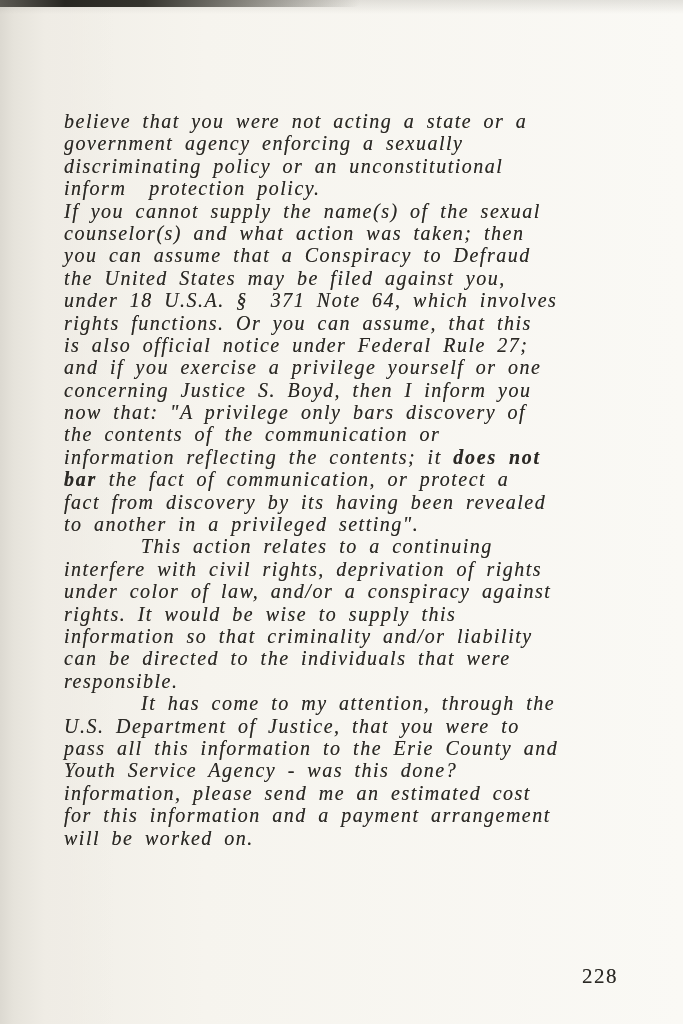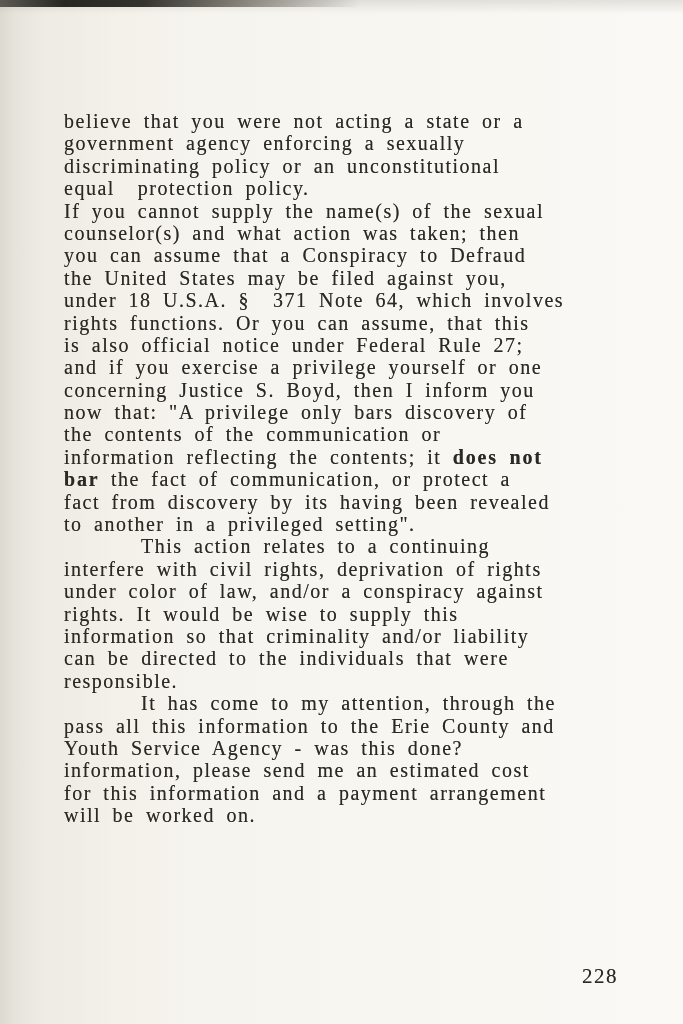--- a/index.html
+++ b/index.html
@@ -58,20 +58,21 @@
     color: var(--text-color);
     font-size: 20px;
     line-height: 22.4px;
     letter-spacing: 1.5px;
     word-spacing: 5px;
     text-shadow: 0 0 0.5px rgba(43,41,37,0.55);
   }
   .line {
     white-space: pre;
     height: 22.4px;
+    font-style: italic;
   }
   .line.indent { padding-left: 77px; }
   .seg.bold { font-weight: bold; letter-spacing: 1.8px; }
   .page-number {
     position: absolute;
     left: 582px; top: 964px;
     color: var(--text-color);
     font-size: 21px;
     letter-spacing: 1.5px;
     text-shadow: 0 0 0.5px rgba(43,41,37,0.5);
@@ -82,21 +83,21 @@
 
 <div class="page">
   <div class="gutter"></div>
   <div class="top-band-fade"></div>
   <div class="top-band"></div>
 
   <main class="text-block">
       <div class="line"><span class="seg">believe that you were not acting a state or a</span></div>
       <div class="line"><span class="seg">government agency enforcing a sexually</span></div>
       <div class="line"><span class="seg">discriminating policy or an unconstitutional</span></div>
-      <div class="line"><span class="seg">equal  protection policy.</span></div>
+      <div class="line"><span class="seg">inform  protection policy.</span></div>
       <div class="line"><span class="seg">If you cannot supply the name(s) of the sexual</span></div>
       <div class="line"><span class="seg">counselor(s) and what action was taken; then</span></div>
       <div class="line"><span class="seg">you can assume that a Conspiracy to Defraud</span></div>
       <div class="line"><span class="seg">the United States may be filed against you,</span></div>
       <div class="line"><span class="seg">under 18 U.S.A. §  371 Note 64, which involves</span></div>
       <div class="line"><span class="seg">rights functions. Or you can assume, that this</span></div>
       <div class="line"><span class="seg">is also official notice under Federal Rule 27;</span></div>
       <div class="line"><span class="seg">and if you exercise a privilege yourself or one</span></div>
       <div class="line"><span class="seg">concerning Justice S. Boyd, then I inform you</span></div>
       <div class="line"><span class="seg">now that: "A privilege only bars discovery of</span></div>
@@ -106,20 +107,21 @@
       <div class="line"><span class="seg">fact from discovery by its having been revealed</span></div>
       <div class="line"><span class="seg">to another in a privileged setting".</span></div>
       <div class="line indent"><span class="seg">This action relates to a continuing</span></div>
       <div class="line"><span class="seg">interfere with civil rights, deprivation of rights</span></div>
       <div class="line"><span class="seg">under color of law, and/or a conspiracy against</span></div>
       <div class="line"><span class="seg">rights. It would be wise to supply this</span></div>
       <div class="line"><span class="seg">information so that criminality and/or liability</span></div>
       <div class="line"><span class="seg">can be directed to the individuals that were</span></div>
       <div class="line"><span class="seg">responsible.</span></div>
       <div class="line indent"><span class="seg">It has come to my attention, through the</span></div>
+      <div class="line"><span class="seg">U.S. Department of Justice, that you were to</span></div>
       <div class="line"><span class="seg">pass all this information to the Erie County and</span></div>
       <div class="line"><span class="seg">Youth Service Agency - was this done?</span></div>
       <div class="line"><span class="seg">information, please send me an estimated cost</span></div>
       <div class="line"><span class="seg">for this information and a payment arrangement</span></div>
       <div class="line"><span class="seg">will be worked on.</span></div>
     </main>
 
   <div class="page-number">228</div>
 </div>
 

